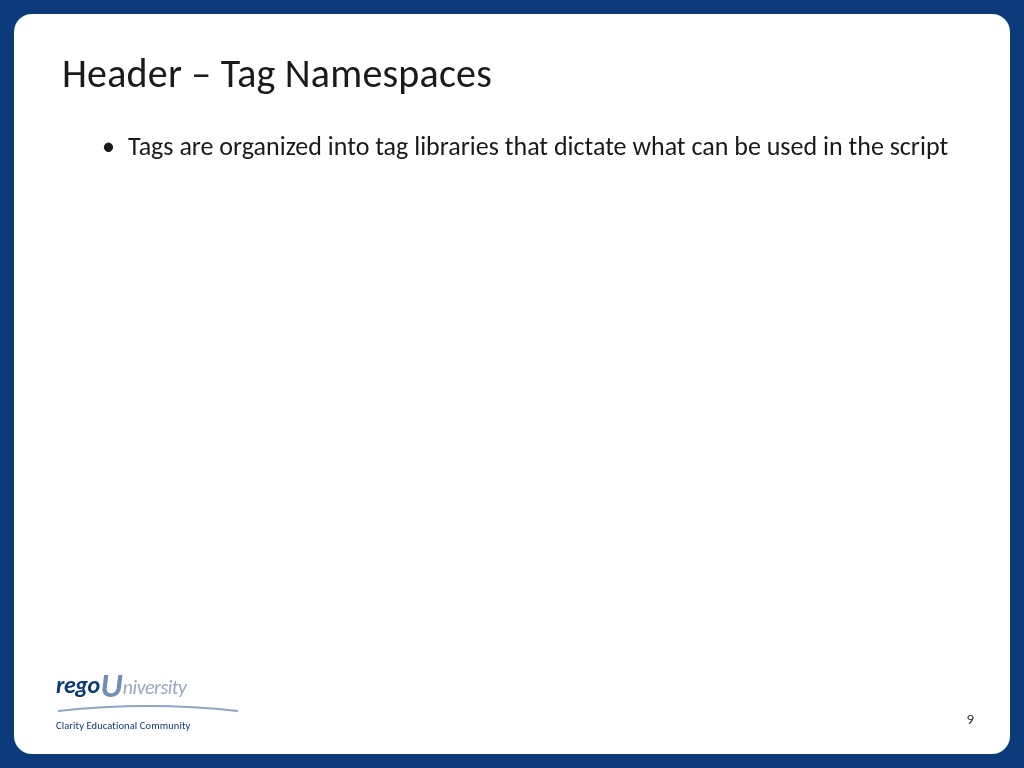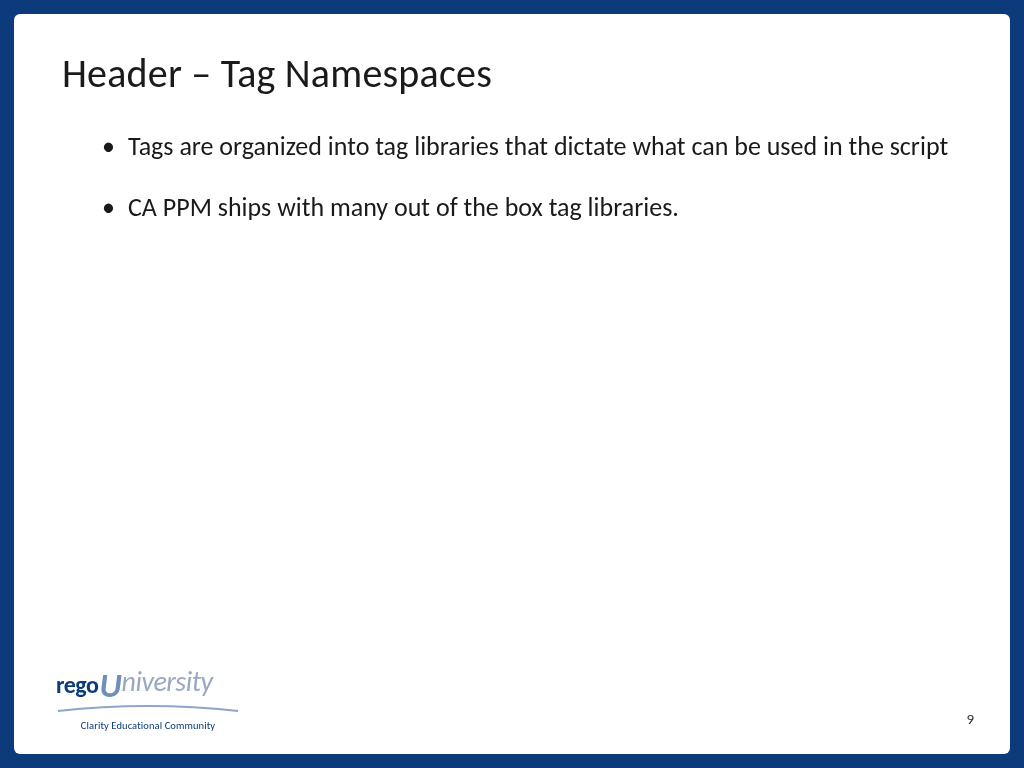--- a/index.html
+++ b/index.html
@@ -7,21 +7,21 @@
   .outer {
     width: 1024px;
     height: 768px;
     background: #0c3a7a;
     padding: 14px;
   }
   .card {
     width: 100%;
     height: 100%;
     background: #ffffff;
-    border-radius: 6px;
+    border-radius: 18px;
     position: relative;
     padding: 38px 33px 0 48px;
   }
   .title {
     font-size: 40px;
     font-weight: 400;
     color: #1a1a1a;
     letter-spacing: 0.2px;
     margin-bottom: 34px;
     line-height: 1.1;
@@ -57,67 +57,67 @@
     position: absolute;
     left: 42px;
     bottom: 22px;
     width: 200px;
   }
   .logo-line1 { display: flex; align-items: flex-end; gap: 2px; }
   .logo-rego {
     font-family: Calibri, Arial, sans-serif;
     font-size: 24px;
     font-weight: 700;
+    font-style: italic;
     color: #0c3a7a;
     letter-spacing: -0.5px;
   }
   .logo-u {
     font-family: Calibri, Arial, sans-serif;
     font-size: 34px;
     font-weight: 700;
     font-style: italic;
     color: #6f8fb8;
     line-height: 0.85;
     margin: 0 -2px 0 -1px;
     position: relative;
     top: 2px;
   }
   .logo-niversity {
     font-family: Calibri, Arial, sans-serif;
-    font-size: 28px;
+    font-size: 20px;
     font-weight: 400;
     font-style: italic;
     color: #9aa8bf;
     letter-spacing: -0.5px;
   }
   .logo-swoosh {
     width: 184px;
     height: 10px;
     margin-top: -2px;
   }
   .logo-tagline {
     font-size: 10.5px;
     color: #0c3a7a;
-    text-align: center;
+    text-align: left;
     width: 184px;
     margin-top: 1px;
     letter-spacing: 0.1px;
   }
 </style>
 </head>
 <body>
 
 <div class="outer">
   <div class="card">
 
     <h1 class="title">Header – Tag Namespaces</h1>
 
     <ul class="bullets">
       <li>Tags are organized into tag libraries that dictate what can be used in the script</li>
-      <li>CA PPM ships with many out of the box tag libraries.</li>
     </ul>
 
     <div class="logo-wrap">
       <div class="logo-line1">
         <span class="logo-rego">rego</span>
         <span class="logo-u">U</span>
         <span class="logo-niversity">niversity</span>
       </div>
       <svg class="logo-swoosh" viewBox="0 0 184 10">
         <path d="M2 7 Q 92 -3 182 7" stroke="#8ea5c6" stroke-width="2" fill="none"></path>

